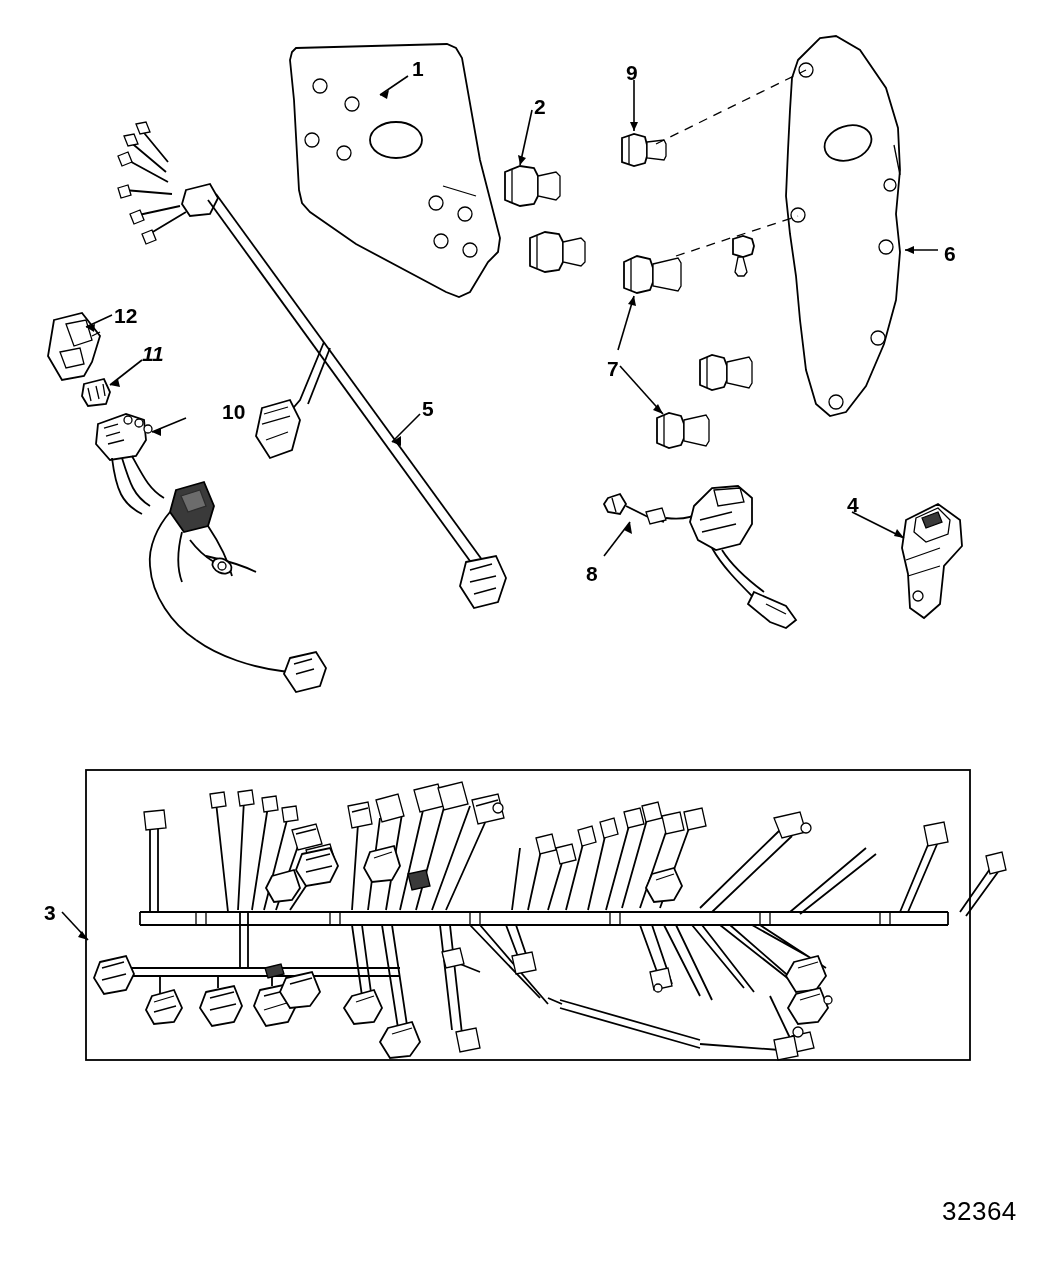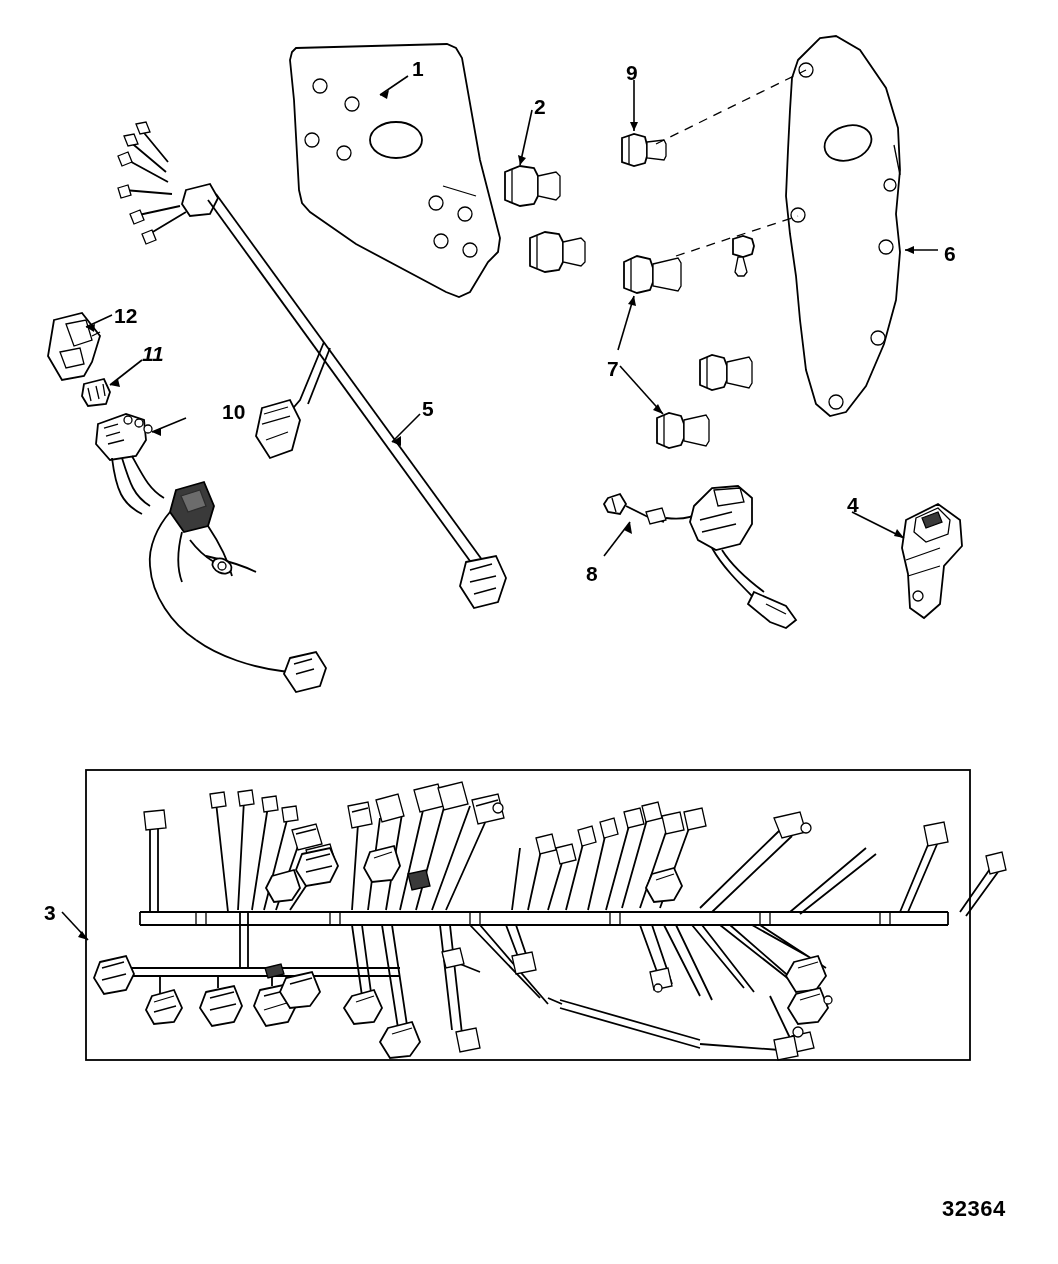--- a/index.html
+++ b/index.html
@@ -31,22 +31,22 @@
     font-family: "Liberation Sans", sans-serif;
     font-size: 21px;
     font-weight: bold;
     color: #000000;
     line-height: 1;
     white-space: nowrap;
   }
   .partnum {
     position: absolute;
     font-family: "Liberation Sans", sans-serif;
-    font-size: 22px;
-    font-weight: bold;
+    font-size: 26px;
+    font-weight: normal;
     color: #000000;
     letter-spacing: 0.5px;
   }
   .ln { stroke: #000; fill: none; }
   .thin { stroke-width: 1.3; }
   .med { stroke-width: 1.8; }
   .fillw { fill: #ffffff; }
   .filld { fill: #3a3a3a; }
   .leader { stroke: #000; stroke-width: 1.6; fill: none; }
   .dash { stroke: #000; stroke-width: 1.3; fill: none; stroke-dasharray: 9 7; }

